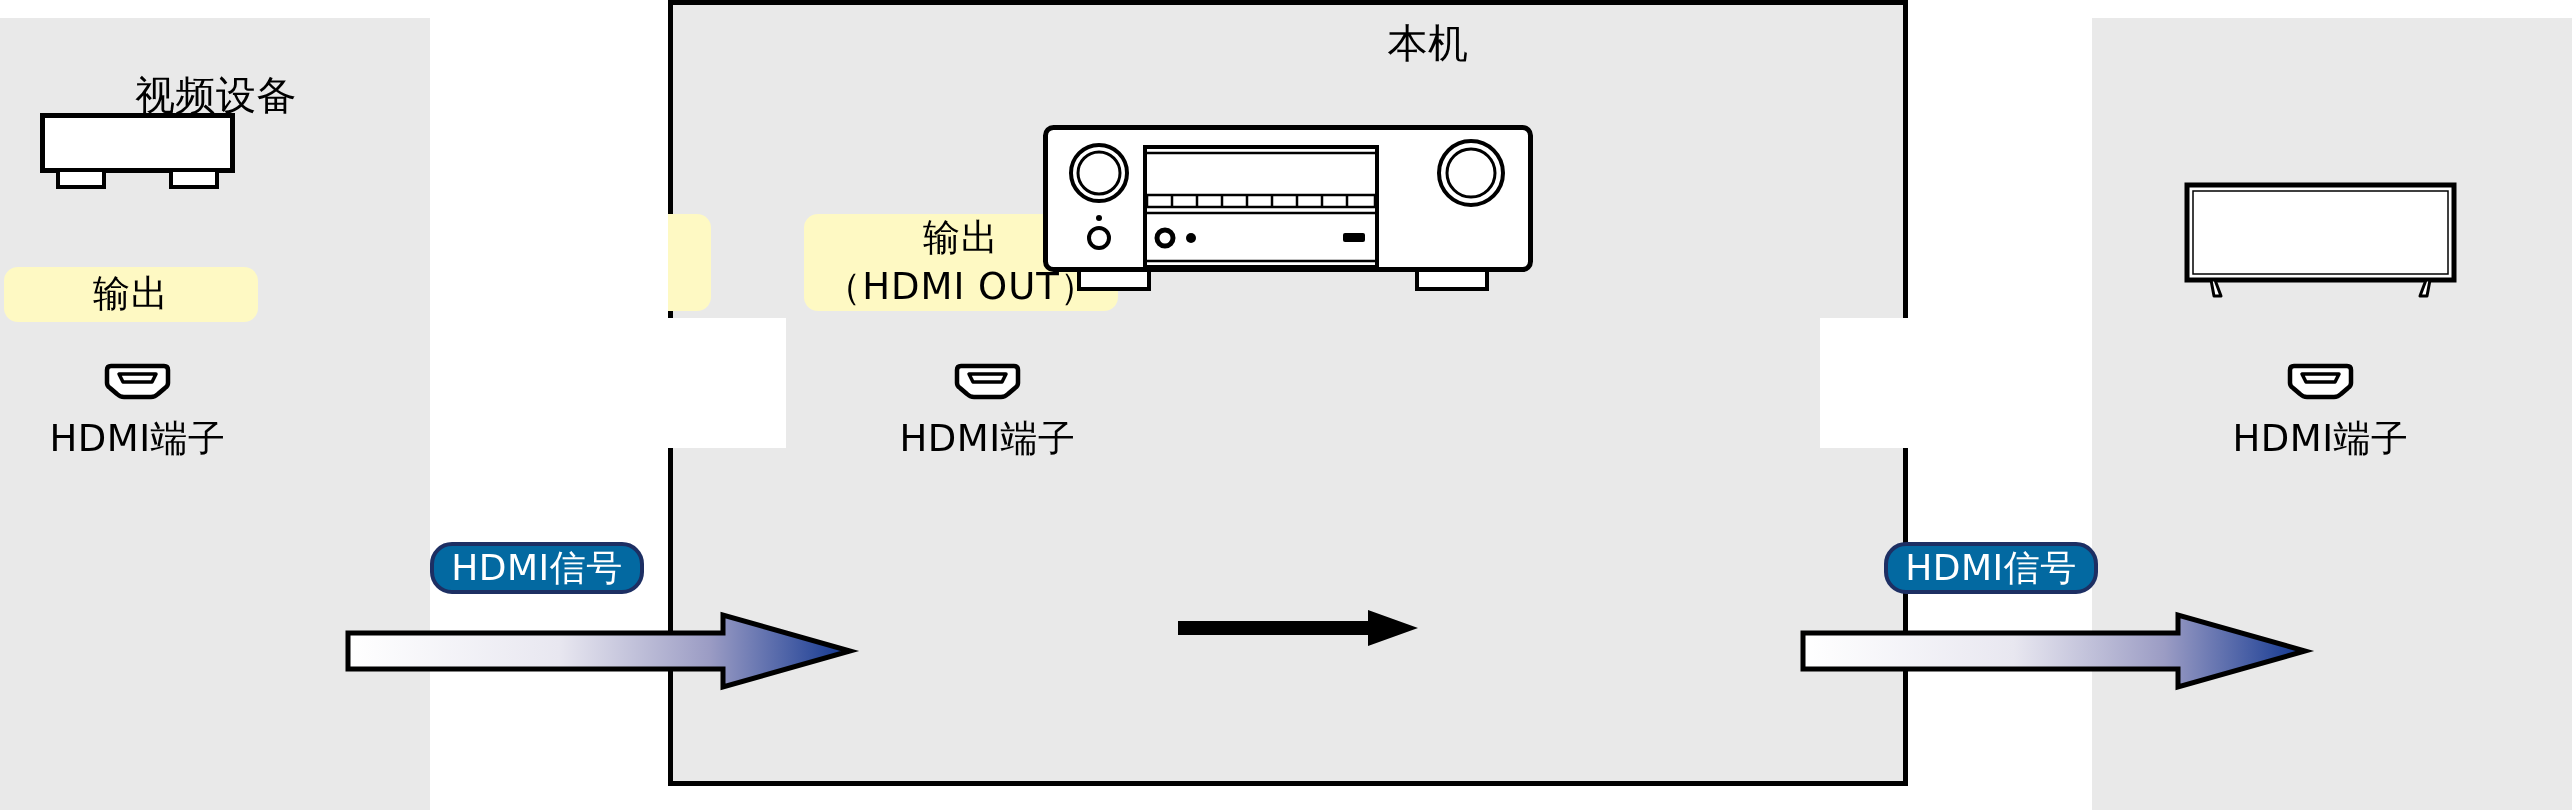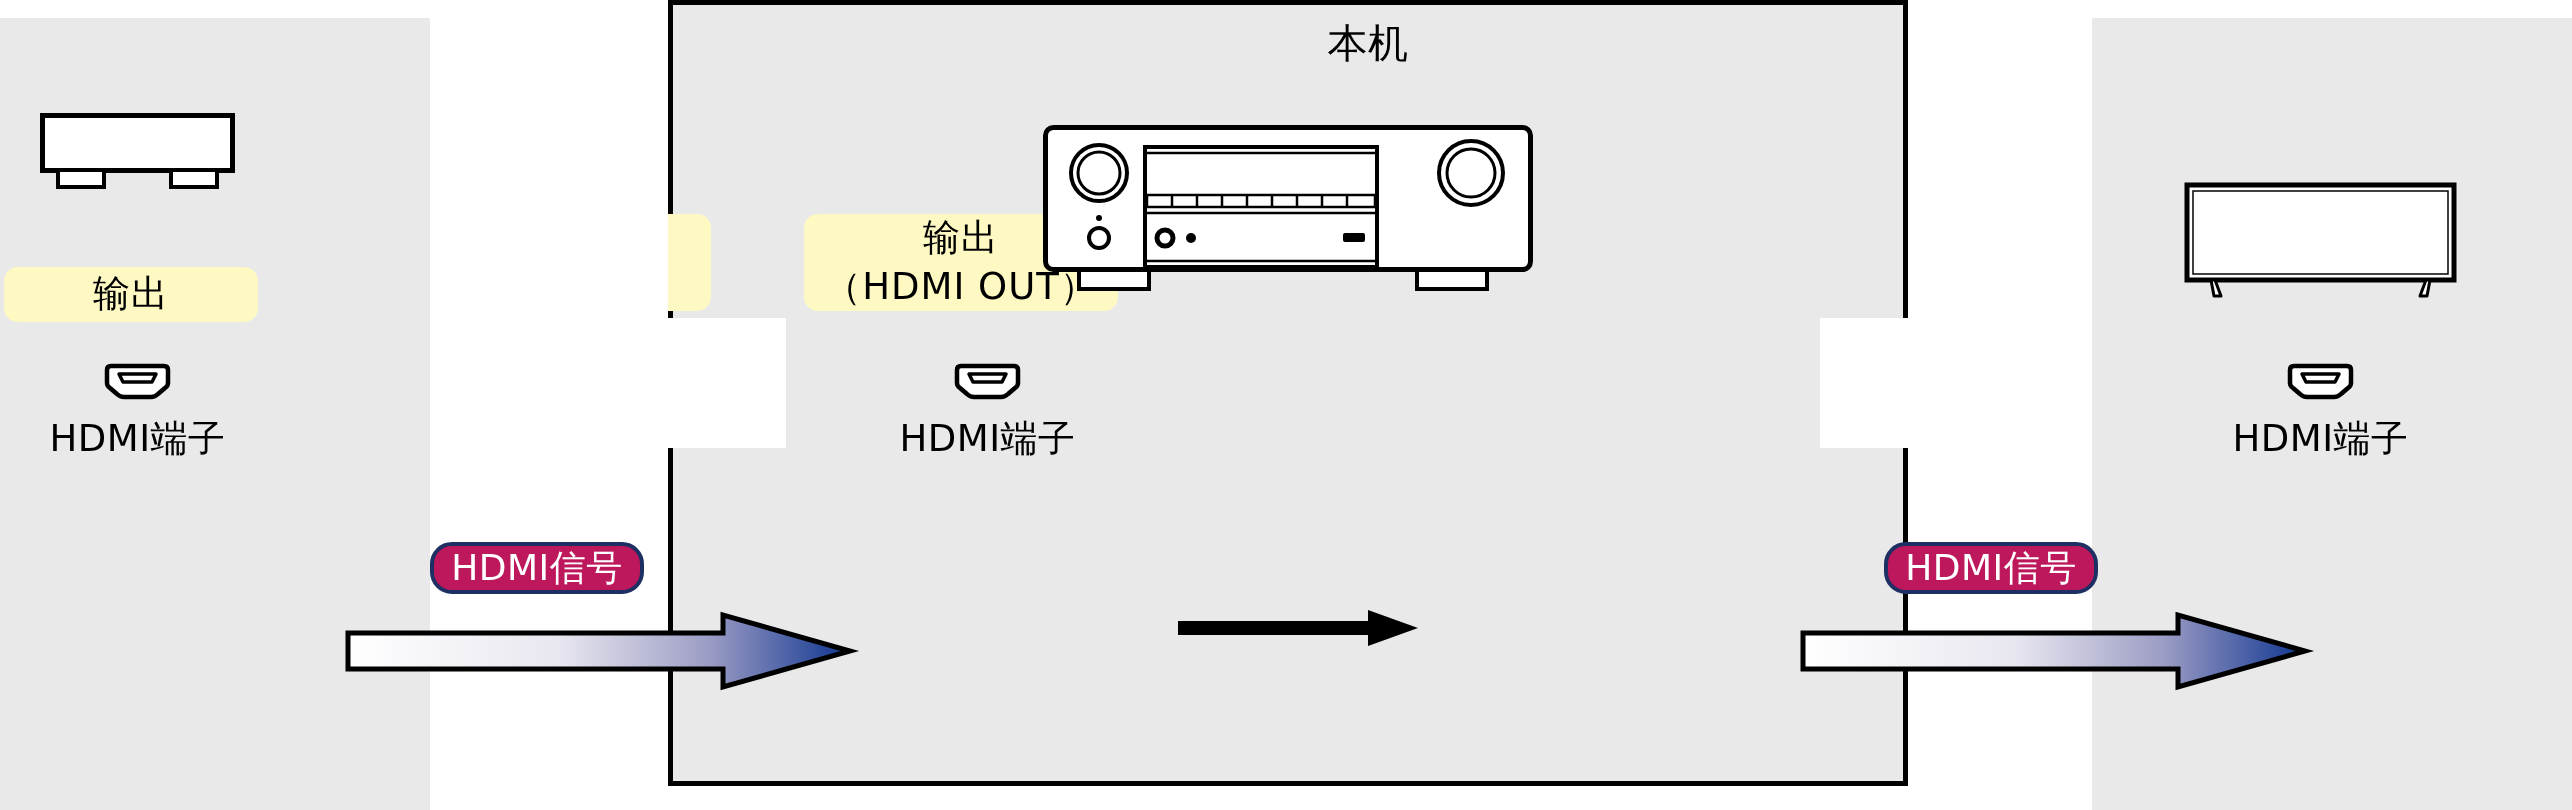--- a/index.html
+++ b/index.html
@@ -51,21 +51,21 @@
     font-size:37px;
     letter-spacing:1px;
     text-align:center;
     line-height:1.3;
     white-space:pre-line;
     box-sizing:border-box;
   }
 
   
   .sigbadge{
-    background:#be185d;
+    background:#0369a1;
     border:4px solid #1d2f63;
     border-radius:22px;
     display:flex;
     align-items:center;
     justify-content:center;
     color:#ffffff;
     font-size:36px;
     letter-spacing:0.5px;
     white-space:nowrap;
     box-sizing:border-box;
@@ -85,41 +85,42 @@
 <body>
 
 <div class="stage">
 
   <div class="abs panel-left"></div>
 
   <div class="abs panel-center"></div>
 
   <div class="abs panel-right"></div>
 
+  <div class="abs cap cap-lg" style="left:0px;top:74px;width:432px;">视频设备</div>
 
   <div class="abs devwrap" style="left:40px;top:113px;">
     <svg width="195" height="75" viewBox="0 0 195 75">
       <rect x="2.5" y="2.5" width="190" height="55" fill="#fff" stroke="#000" stroke-width="5"></rect>
       <rect x="18" y="57" width="46" height="17" fill="#fff" stroke="#000" stroke-width="4"></rect>
       <rect x="131" y="57" width="46" height="17" fill="#fff" stroke="#000" stroke-width="4"></rect>
     </svg>
   </div>
 
   <div class="abs chip" style="left:4px;top:267px;width:254px;height:55px;">输出</div>
 
   <div class="abs" style="left:103px;top:364px;">
     <svg width="69" height="36" viewBox="0 0 69 36">
       <path d="M4 6 Q4 2 8 2 L61 2 Q65 2 65 6 L65 19 Q65 22 62 24 L55 30 Q52 33 48 33 L21 33 Q17 33 14 30 L7 24 Q4 22 4 19 Z" fill="#fff" stroke="#000" stroke-width="4.5" stroke-linejoin="round"></path>
       <path d="M16 10 L53 10 L49 18 L20 18 Z" fill="#fff" stroke="#000" stroke-width="3.5" stroke-linejoin="round"></path>
     </svg>
   </div>
 
   <div class="abs cap" style="left:0px;top:420px;width:275px;">HDMI端子</div>
 
-  <div class="abs cap cap-lg" style="left:632px;top:22px;width:1472px;">本机</div>
+  <div class="abs cap cap-lg" style="left:692px;top:22px;width:1472px;">本机</div>
 
   <div class="abs devwrap" style="left:1043px;top:125px;">
     <svg width="490" height="180" viewBox="0 0 490 180">
 
       <rect x="36" y="142" width="70" height="22" fill="#fff" stroke="#000" stroke-width="4"></rect>
       <rect x="374" y="142" width="70" height="22" fill="#fff" stroke="#000" stroke-width="4"></rect>
 
       <rect x="2.5" y="2.5" width="485" height="142" rx="8" ry="8" fill="#fff" stroke="#000" stroke-width="5"></rect>
 
       <circle cx="56" cy="48" r="28" fill="#fff" stroke="#000" stroke-width="4"></circle>

